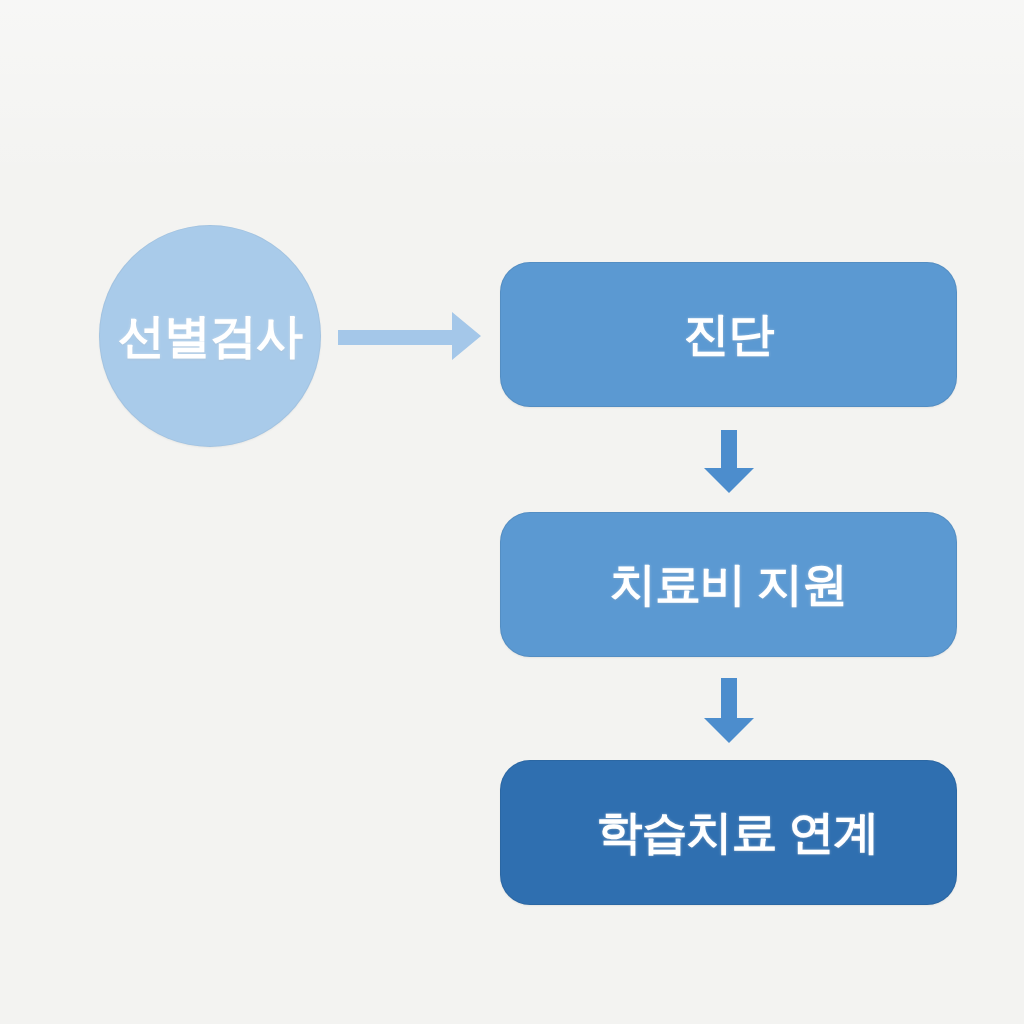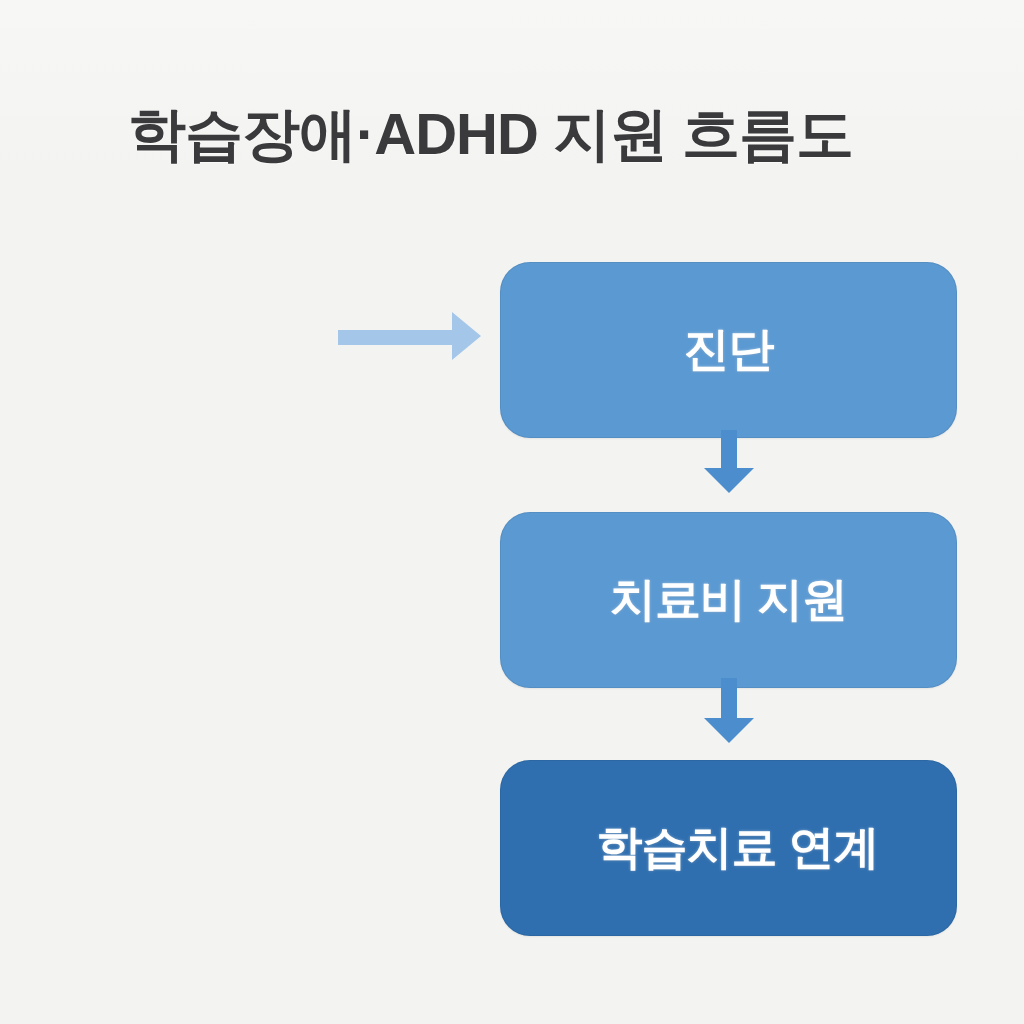--- a/index.html
+++ b/index.html
@@ -47,21 +47,21 @@
     background: var(--circle-fill);
     box-shadow: inset 0 0 0 1px rgba(0,0,0,0.04), 0 1px 2px rgba(0,0,0,0.05);
     display: flex;
     align-items: center;
     justify-content: center;
   }
   .node-box {
     position: absolute;
     left: 500px;
     width: 457px;
-    height: 176px;
+    height: 145px;
     border-radius: 30px;
     background: var(--box-medium);
     box-shadow: inset 0 0 0 1px rgba(0,0,0,0.07), 0 1px 2px rgba(0,0,0,0.06);
     display: flex;
     align-items: center;
     justify-content: center;
   }
   .node-box.step-1 { top: 262px; }
   .node-box.step-2 { top: 512px; }
   .node-box.step-3 { top: 760px; background: var(--box-dark); padding-left: 18px; }
@@ -83,22 +83,24 @@
   .arrow-down-svg { position: absolute; left: 704px; }
   .arrow-down-svg.pos-1 { top: 430px; }
   .arrow-down-svg.pos-2 { top: 678px; }
   .arrow-down-svg polygon { fill: var(--arrow-medium); }
 </style>
 </head>
 <body>
 
 <div class="canvas">
 
-  <h1 class="page-title">학습장애·ADHD 지원 흐름도</h1>
 
+  <div class="node-circle">
+    <span class="node-label circle-label">선별검사</span>
+  </div>
 
   <svg class="arrow-right-svg" width="144" height="52" viewBox="0 0 144 52" aria-hidden="true">
     <polygon points="0,20 114,20 114,2 143,26 114,50 114,35 0,35"></polygon>
   </svg>
 
   <div class="node-box step-1">
     <span class="node-label">진단</span>
   </div>
 
   <svg class="arrow-down-svg pos-1" width="50" height="63" viewBox="0 0 50 63" aria-hidden="true">

